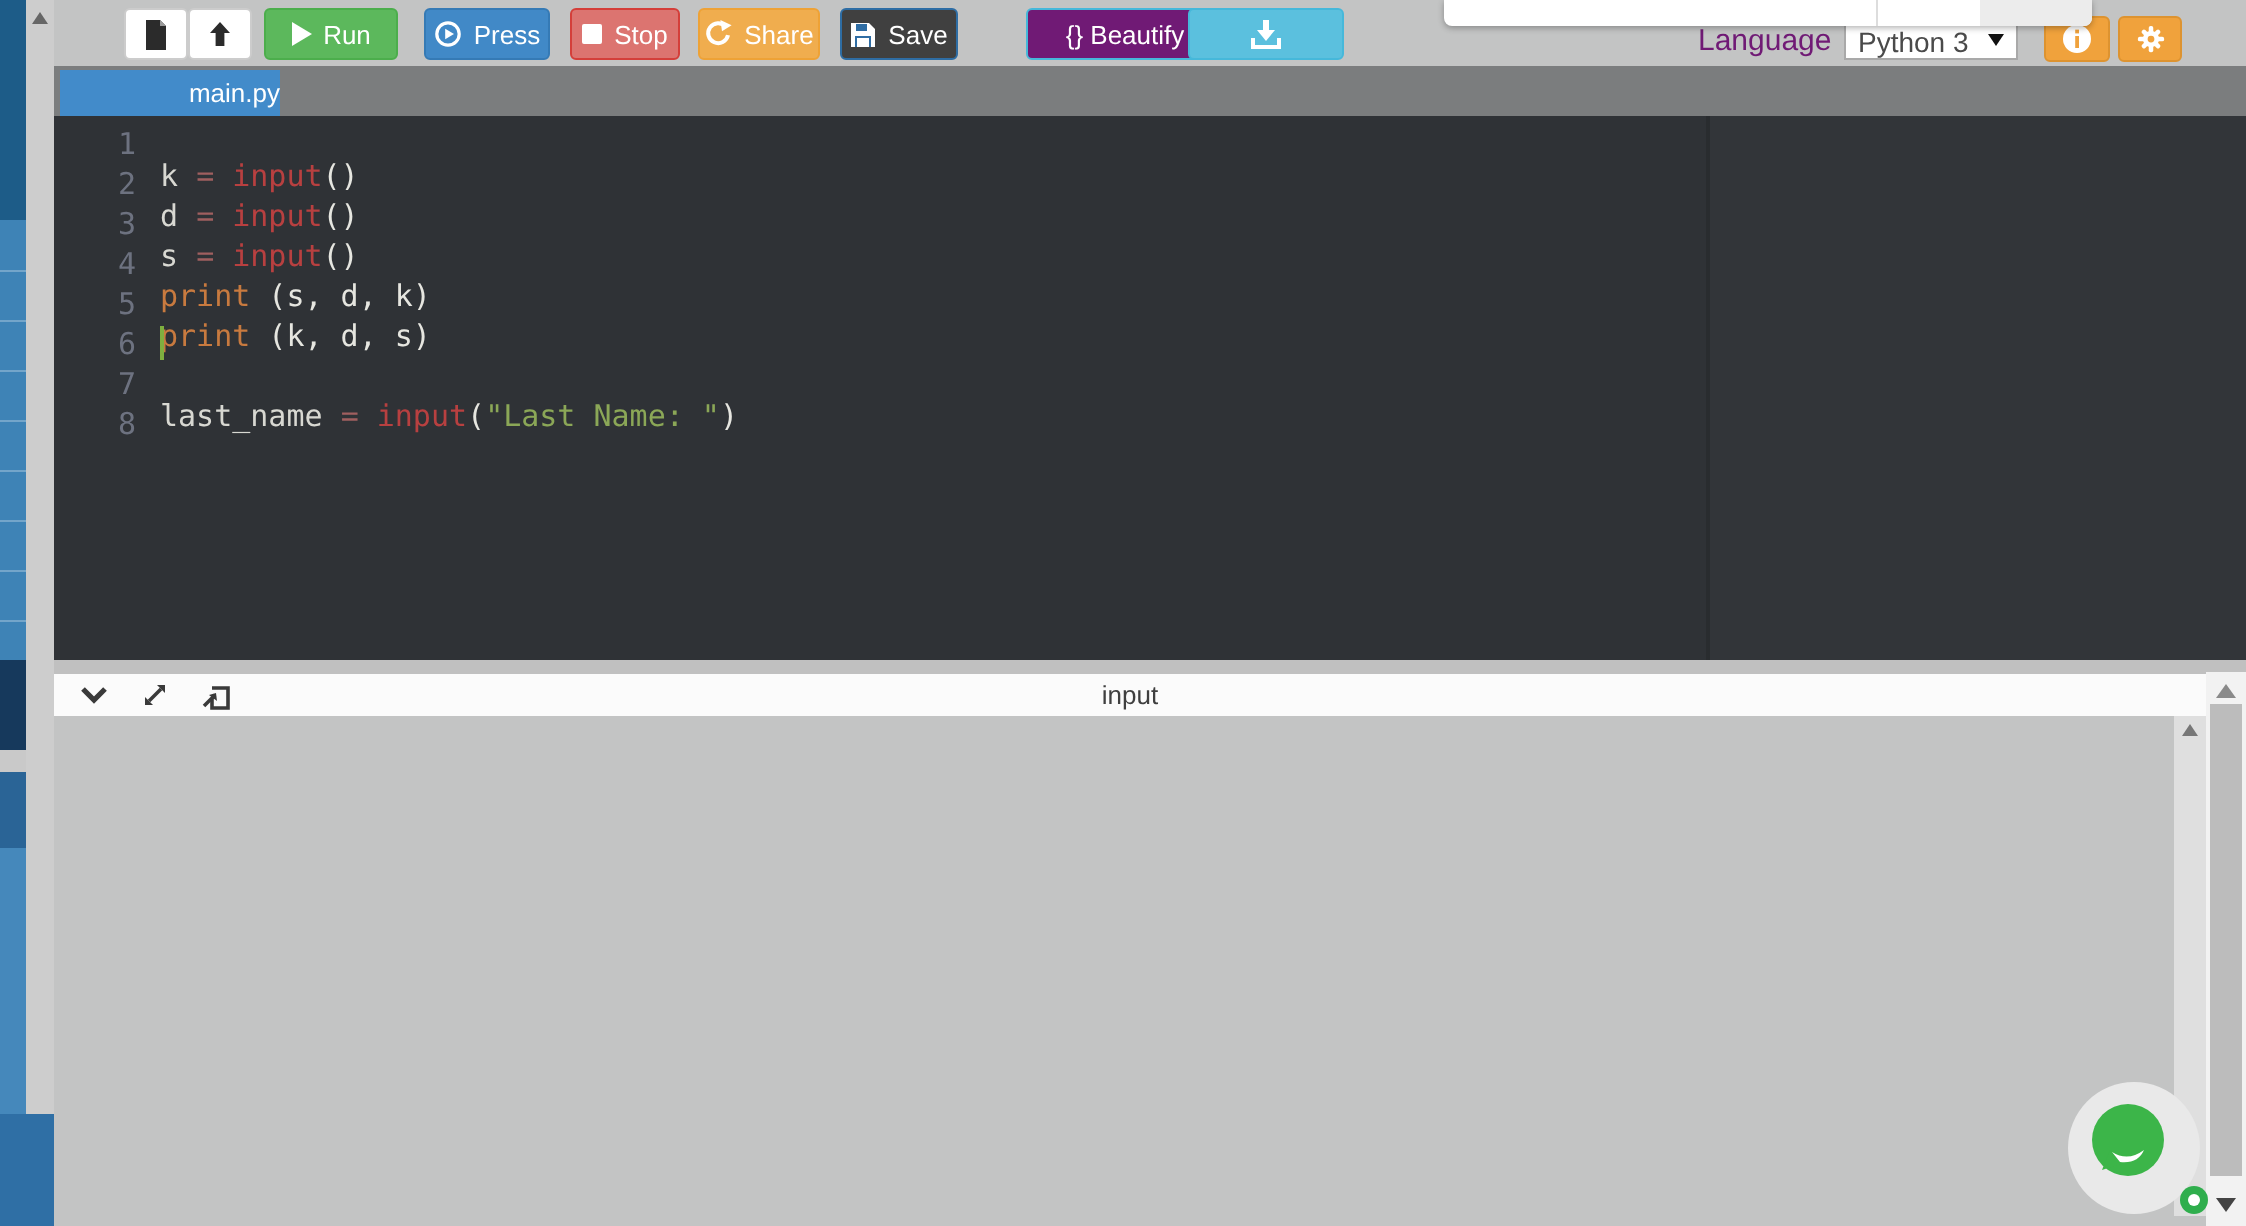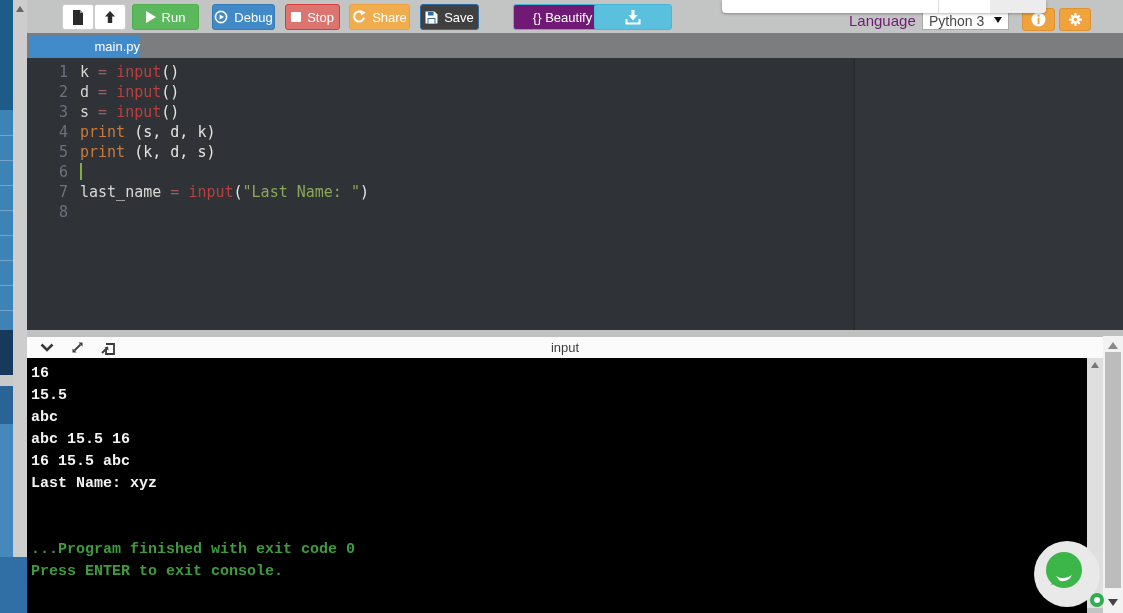--- a/index.html
+++ b/index.html
@@ -60,21 +60,21 @@
   .tab { position:absolute; left:3px; top:2px; width:110px; height:23px; background:#428bca; color:#fff;
     font-size:13px; line-height:23px; padding-left:10px; cursor:pointer; }
 
   
   .editor { position:absolute; left:27px; top:58px; width:1096px; height:272px; background:#2f3236;
     font-family:"DejaVu Sans Mono", monospace; font-size:15px; padding-top:4px; cursor:text; }
   .pmargin { position:absolute; left:826px; top:0; width:2px; height:272px; background:#292c2f; }
   .pright  { position:absolute; left:828px; top:0; width:268px; height:272px; background:rgba(255,255,255,.015); }
   .code-line { position:relative; display:flex; height:20px; line-height:20px; }
   .ln { width:41px; text-align:right; color:#6d7280; flex:none; }
-  .code { padding-left:12px; white-space:pre; }
+  .code { padding-left:12px; white-space:pre;margin-top:16px; }
   .tk-plain { color:#d8d8d2; }
   .tk-op    { color:#a05f5f; }
   .tk-fn    { color:#b84040; }
   .tk-pn    { color:#e6e6e0; }
   .tk-kw    { color:#c87a3f;text-align:right; }
   .tk-str   { color:#8ba757; }
   .caret { position:absolute; left:53px; top:1px; width:2px; height:17px; background:#7faf3f; }
 
   
   .splitter { position:absolute; left:27px; top:330px; width:1096px; height:7px; background:#c0c0c0; }
@@ -155,21 +155,21 @@
         <path d="M0 0 L10 6 L0 12 Z" fill="#fff"></path>
       </svg>
       <span>Run</span>
     </div>
 
     <div class="tbtn b-debug">
       <svg width="14" height="14" viewBox="0 0 14 14">
         <circle cx="7" cy="7" r="5.6" fill="none" stroke="#fff" stroke-width="1.6"></circle>
         <path d="M5.6 4.4 L10 7 L5.6 9.6 Z" fill="#fff"></path>
       </svg>
-      <span>Debug</span>
+      <span>Press</span>
     </div>
 
     <div class="tbtn b-stop">
       <span class="sq-icon"></span>
       <span>Stop</span>
     </div>
 
     <div class="tbtn b-share">
       <svg width="14" height="14" viewBox="0 0 14 14">
         <path d="M10.8 3.2 A5 5 0 1 0 12 7.6" fill="none" stroke="#fff" stroke-width="2"></path>
@@ -293,32 +293,20 @@
     </span>
     <span class="cicon">
       <svg width="14" height="14" viewBox="0 0 14 14">
         <path d="M5 3 H13 V13 H5 V8" fill="none" stroke="#3a3a3a" stroke-width="1.8"></path>
         <path d="M1 12 L6.5 6.5" stroke="#3a3a3a" stroke-width="1.8"></path>
         <path d="M7.5 9.5 L7 5.5 L3.5 6.5 Z" fill="#3a3a3a"></path>
       </svg>
     </span>
   </div>
 
-  <div class="cbody">
-    <div class="cline out">16</div>
-    <div class="cline out">15.5</div>
-    <div class="cline out">abc</div>
-    <div class="cline out">abc 15.5 16</div>
-    <div class="cline out">16 15.5 abc</div>
-    <div class="cline out">Last Name: xyz</div>
-    <div class="cline out"></div>
-    <div class="cline out"></div>
-    <div class="cline status">...Program finished with exit code 0</div>
-    <div class="cline status">Press ENTER to exit console.</div>
-  </div>
 
   <div class="iscroll">
     <div class="tri"></div>
   </div>
 
   <div class="oscroll">
     <div class="up"></div>
     <div class="thumb"></div>
     <div class="down"></div>
   </div>

